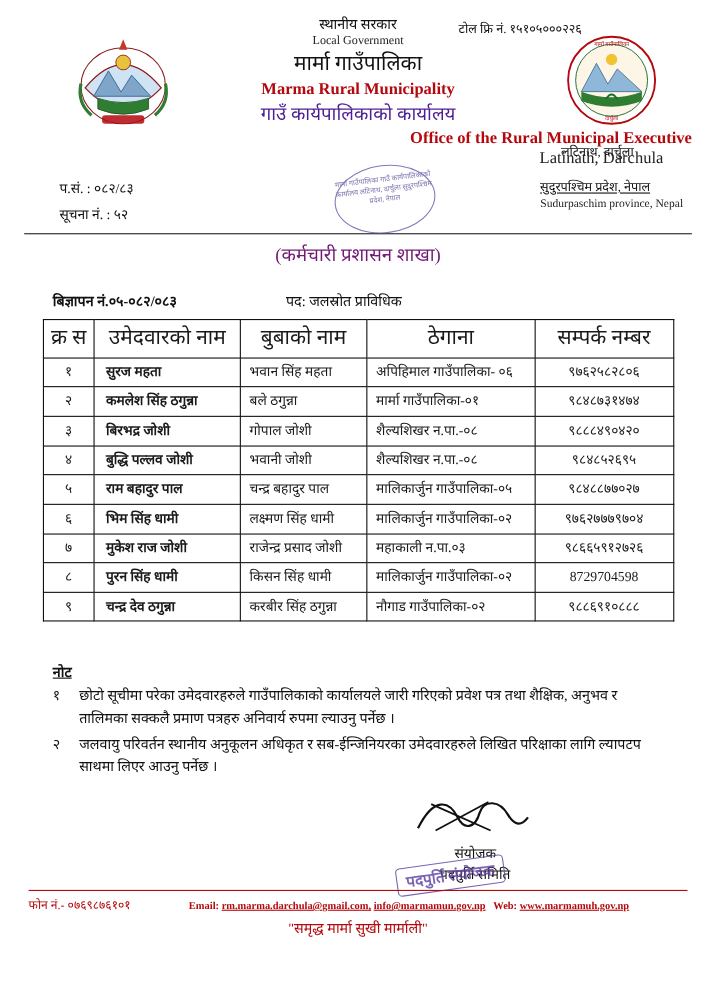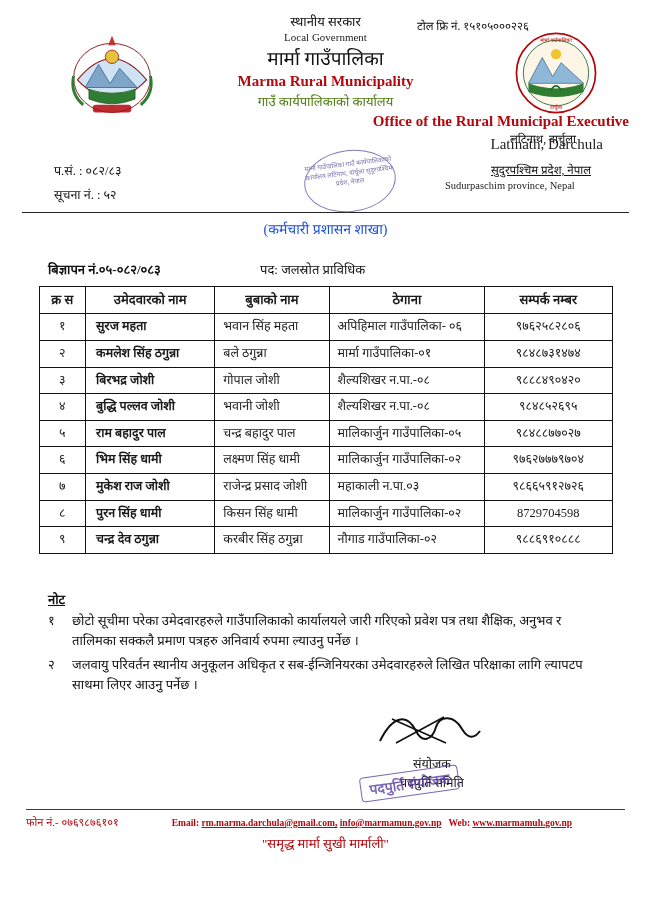--- a/index.html
+++ b/index.html
@@ -62,22 +62,22 @@
     line-height: 1.3;
     margin-top: 2px;
   }
   .hdr-en-big {
     font-size: 15px;
     font-weight: bold;
     color: #b3080d;
     line-height: 1.35;
   }
   .hdr-np-mid {
-    font-size: 13px;
-    color: #4d7c0f;
+    font-size: 17px;
+    color: #4c1d95;
     line-height: 1.35;
     margin-top: 2px;
   }
   .hdr-en-mid {
     font-size: 15px;
     font-weight: bold;
     color: #b3080d;
     line-height: 1.35;
     text-align: right;
   }
@@ -115,24 +115,24 @@
     right: 8px;
     top: 152px;
     width: 160px;
     text-align: center;
     font-size: 11.5px;
     color: #111;
     text-decoration: underline;
   }
   .addr-en2 {
     position: absolute;
-    right: 24px;
+    right: 8px;
     top: 170px;
     width: 160px;
-    text-align: left;
+    text-align: right;
     font-size: 10.5px;
     color: #222;
   }
 
   .ref-block {
     position: absolute;
     left: 32px;
     top: 150px;
     font-size: 12.5px;
     line-height: 1.9;
@@ -160,23 +160,23 @@
   }
 
   .hr-rule {
     border: none;
     border-top: 1px solid #222;
     margin: 2px 0 0 0;
   }
 
   .branch-line {
     text-align: center;
-    font-size: 14px;
+    font-size: 17px;
     margin-top: 6px;
-    color: #1d4ed8;
+    color: #701a75;
   }
 
   
   .notice-meta {
     display: flex;
     margin-top: 22px;
     padding: 0 12px 0 26px;
     font-size: 13px;
     color: #111;
   }
@@ -195,22 +195,22 @@
     width: 574px;
     font-size: 12.5px;
   }
   table.cand th, table.cand td {
     border: 1px solid #111;
     padding: 5px 6px;
     line-height: 1.25;
   }
   table.cand th {
     text-align: center;
-    font-weight: bold;
-    font-size: 13px;
+    font-weight: normal;
+    font-size: 19px;
   }
   table.cand td.c-sn { text-align: center; width: 40px; }
   table.cand td.c-name { width: 130px; font-weight: bold; padding-left: 10px; }
   table.cand td.c-father { width: 118px; padding-left: 8px; }
   table.cand td.c-addr { width: 160px; padding-left: 8px; margin-top: 47px; }
   table.cand td.c-phone { width: 126px; text-align: center; }
 
   
   .notes {
     margin: 14px 0 0 26px;

